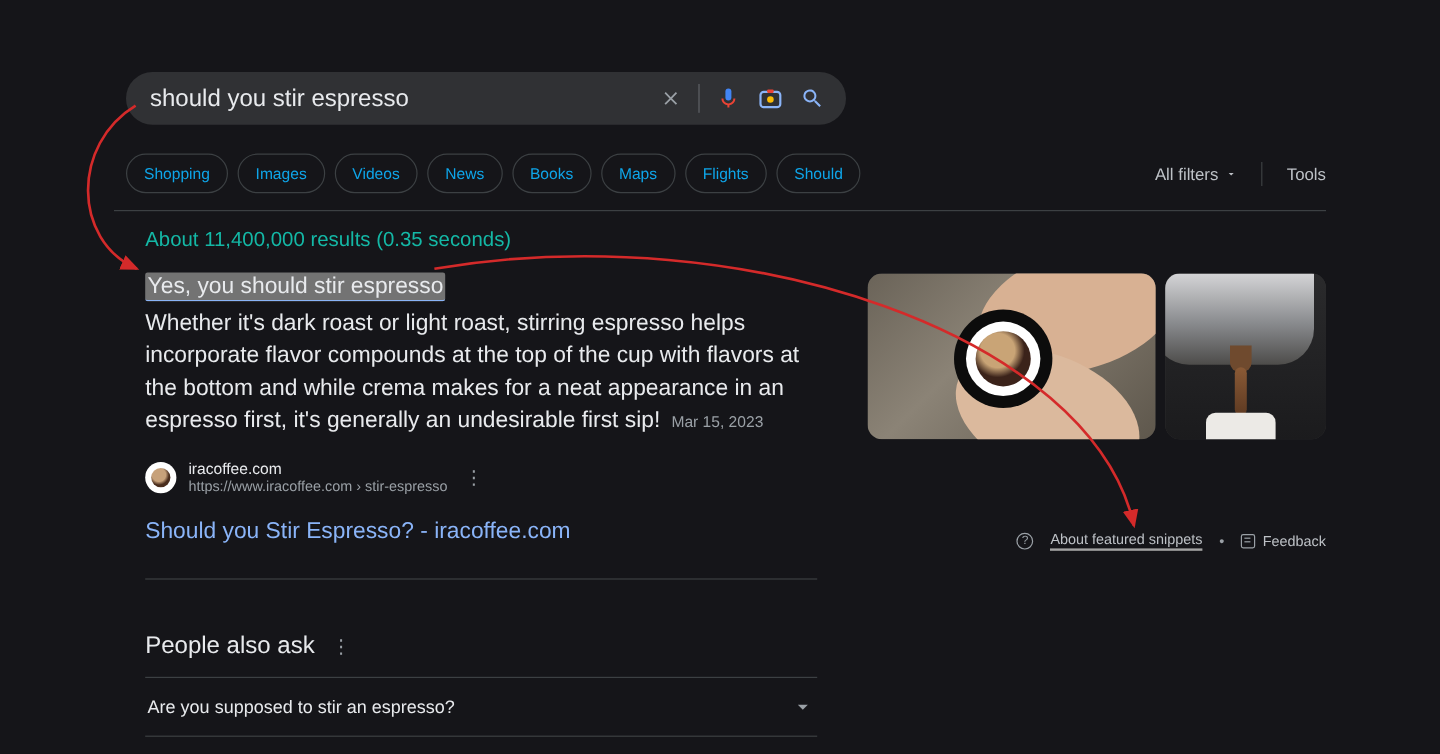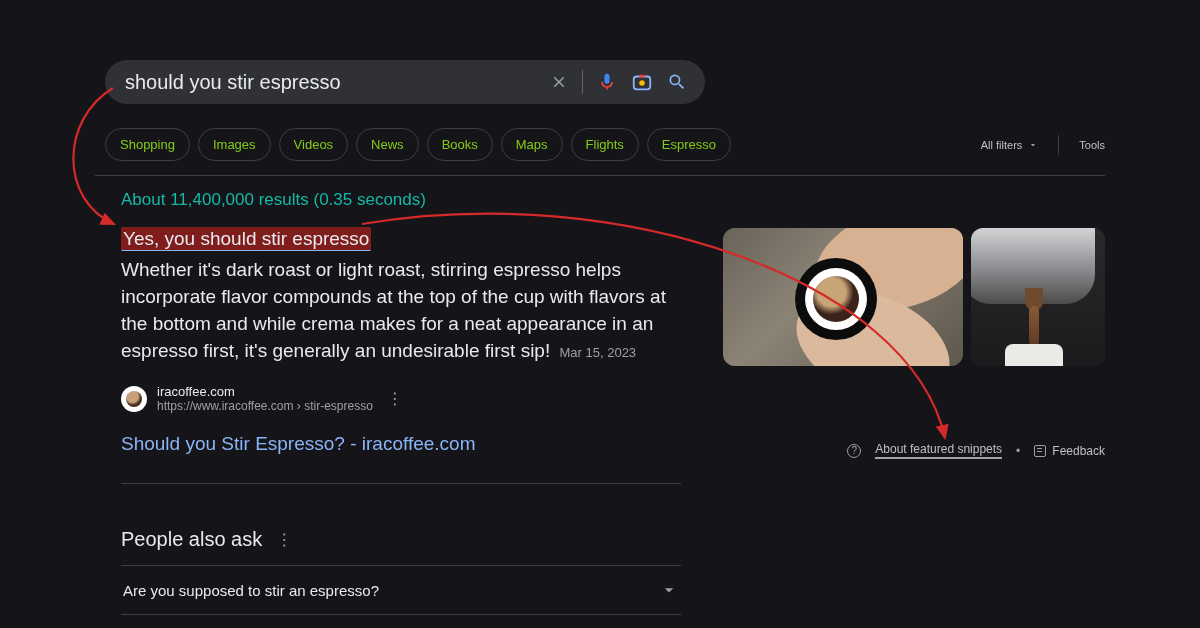--- a/index.html
+++ b/index.html
@@ -43,32 +43,32 @@
     align-items: center;
     margin: 24px 0 0 10px;
     position: relative;
   }
   .tabs { display: flex; gap: 8px; }
   .tab-pill {
     padding: 8px 14px;
     border: 1px solid #3c4043;
     border-radius: 20px;
     font-size: 13px;
-    color: #84cc16;
+    color: #0ea5e9;
     cursor: pointer;
     background: transparent;
   }
   .right-tools {
     position: absolute;
     right: 0;
     display: flex;
     align-items: center;
     gap: 20px;
     color: #bdc1c6;
-    font-size: 11px;
+    font-size: 14px;
   }
   .right-tools .filters { display: flex; align-items: center; gap: 6px; cursor: pointer; }
   .right-tools .vsep { width: 1px; height: 20px; background: #3c4043; }
   .tools-link { cursor: pointer; }
 
   .hr {
     border: none;
     border-top: 1px solid #3c4043;
     margin: 14px 0 0 0;
     width: 1010px;
@@ -78,21 +78,21 @@
 
   .stats {
     color: #14b8a6;
     font-size: 17px;
     margin: 14px 0 0 0;
   }
 
   .snippet-block { display: flex; margin-top: 18px; gap: 40px; }
   .snippet-text { width: 560px; }
   .highlight {
-    background: #7f1d1d;
+    background: #737373;
     border-bottom: 1px solid #8ab4f8;
     color: #e8eaed;
     font-size: 19px;
     padding: 1px 2px;
     border-radius: 2px;
     display: inline;
   }
   .snippet-body {
     font-size: 19px;
     line-height: 27px;
@@ -222,21 +222,21 @@
 
   <div class="tabs-row">
     <div class="tabs">
       <button class="tab-pill">Shopping</button>
       <button class="tab-pill">Images</button>
       <button class="tab-pill">Videos</button>
       <button class="tab-pill">News</button>
       <button class="tab-pill">Books</button>
       <button class="tab-pill">Maps</button>
       <button class="tab-pill">Flights</button>
-      <button class="tab-pill">Espresso</button>
+      <button class="tab-pill">Should</button>
     </div>
     <div class="right-tools">
       <span class="filters">
         <span>All filters</span>
         <svg width="10" height="10" viewBox="0 0 24 24">
             <path fill="#bdc1c6" d="M7 10l5 5 5-5z"></path>
           </svg>
       </span>
       <span class="vsep"></span>
       <span class="tools-link">Tools</span>

